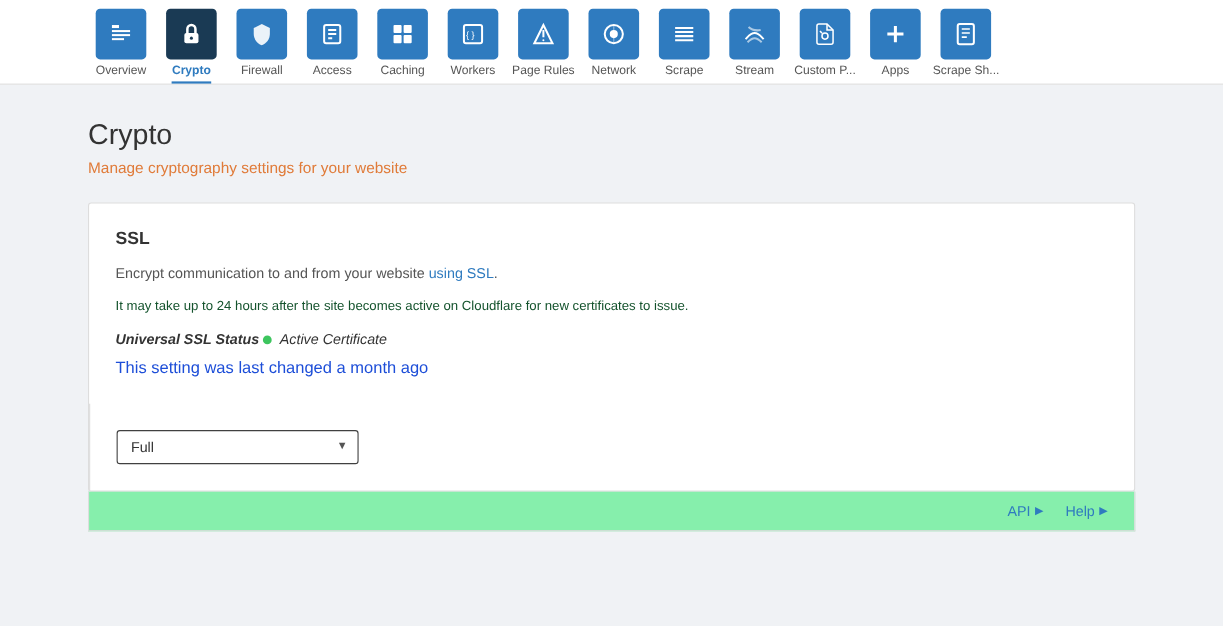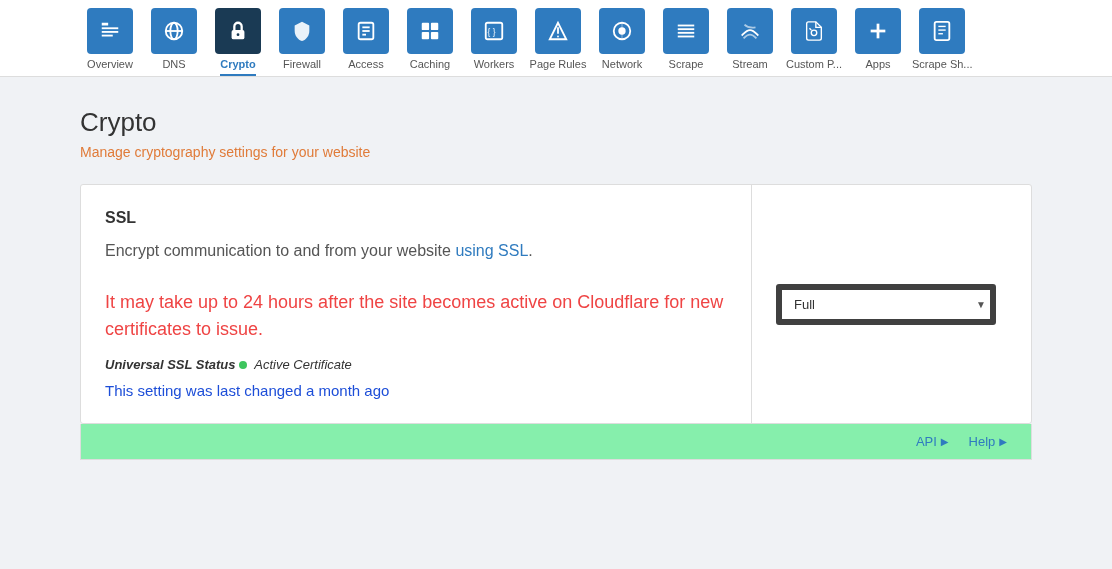--- a/index.html
+++ b/index.html
@@ -65,20 +65,21 @@
     .page-subtitle {
       font-size: 14px;
       color: #e07b39;
       margin-bottom: 24px;
     }
     .card {
       background: #fff;
       border: 1px solid #ddd;
       border-radius: 3px;
       display: flex;
+      flex-direction: column;
     }
     .card-body {
       flex: 1;
       padding: 24px;
     }
     .card-side {
       width: 280px;
       border-left: 1px solid #ddd;
       padding: 24px;
       display: flex;
@@ -86,32 +87,32 @@
       align-items: flex-start;
       justify-content: center;
     }
     .card-title {
       font-size: 16px;
       font-weight: 600;
       color: #333;
       margin-bottom: 12px;
     }
     .card-desc {
-      font-size: 16px;
+      font-size: 13px;
       color: #555;
-      margin-bottom: 26px;
+      margin-bottom: 10px;
       line-height: 1.5;
     }
     .card-desc a {
       color: #2f7bbf;
       text-decoration: none;
     }
     .card-desc2 {
-      font-size: 18px;
-      color: #ef4444;
+      font-size: 12px;
+      color: #14532d;
       line-height: 1.5;
       margin-bottom: 14px;
     }
     .ssl-status {
       font-size: 13px;
       color: #333;
       margin-bottom: 10px;
       font-style: italic;
     }
     .ssl-status strong {
@@ -129,21 +130,21 @@
       font-size: 15px;
       color: #1d4ed8;
     }
     .select-wrapper {
       position: relative;
       width: 220px;
     }
     .select-wrapper select {
       width: 100%;
       padding: 7px 42px 7px 12px;
-      border: 6px solid #404040;
+      border: 1px solid #404040;
       border-radius: 3px;
       background: #fff;
       font-size: 13px;
       color: #333;
       appearance: none;
       cursor: pointer;
     }
     .select-arrow {
       position: absolute;
       right: 10px;
@@ -187,30 +188,20 @@
     <div class="nav-item">
       <div class="nav-icon-box">
         <svg width="22" height="22" viewBox="0 0 24 24" fill="white">
             <rect x="3" y="3" width="7" height="3"></rect>
             <rect x="3" y="8" width="18" height="2"></rect>
             <rect x="3" y="12" width="18" height="2"></rect>
             <rect x="3" y="16" width="12" height="2"></rect>
           </svg>
       </div>
       <span class="nav-label">Overview</span>
-    </div>
-    <div class="nav-item">
-      <div class="nav-icon-box">
-        <svg width="22" height="22" viewBox="0 0 24 24" fill="white">
-            <circle cx="12" cy="12" r="9" stroke="white" stroke-width="2" fill="none"></circle>
-            <line x1="3" y1="12" x2="21" y2="12" stroke="white" stroke-width="2"></line>
-            <ellipse cx="12" cy="12" rx="4" ry="9" stroke="white" stroke-width="2" fill="none"></ellipse>
-          </svg>
-      </div>
-      <span class="nav-label">DNS</span>
     </div>
     <div class="nav-item active">
       <div class="nav-icon-box active">
         <svg width="22" height="22" viewBox="0 0 24 24" fill="white">
             <rect x="5" y="11" width="14" height="10" rx="2" fill="white"></rect>
             <path d="M8 11V7a4 4 0 0 1 8 0v4" stroke="white" stroke-width="2.5" fill="none"></path>
             <circle cx="12" cy="16" r="1.5" fill="#1a3a54"></circle>
           </svg>
       </div>
       <span class="nav-label">Crypto</span>

